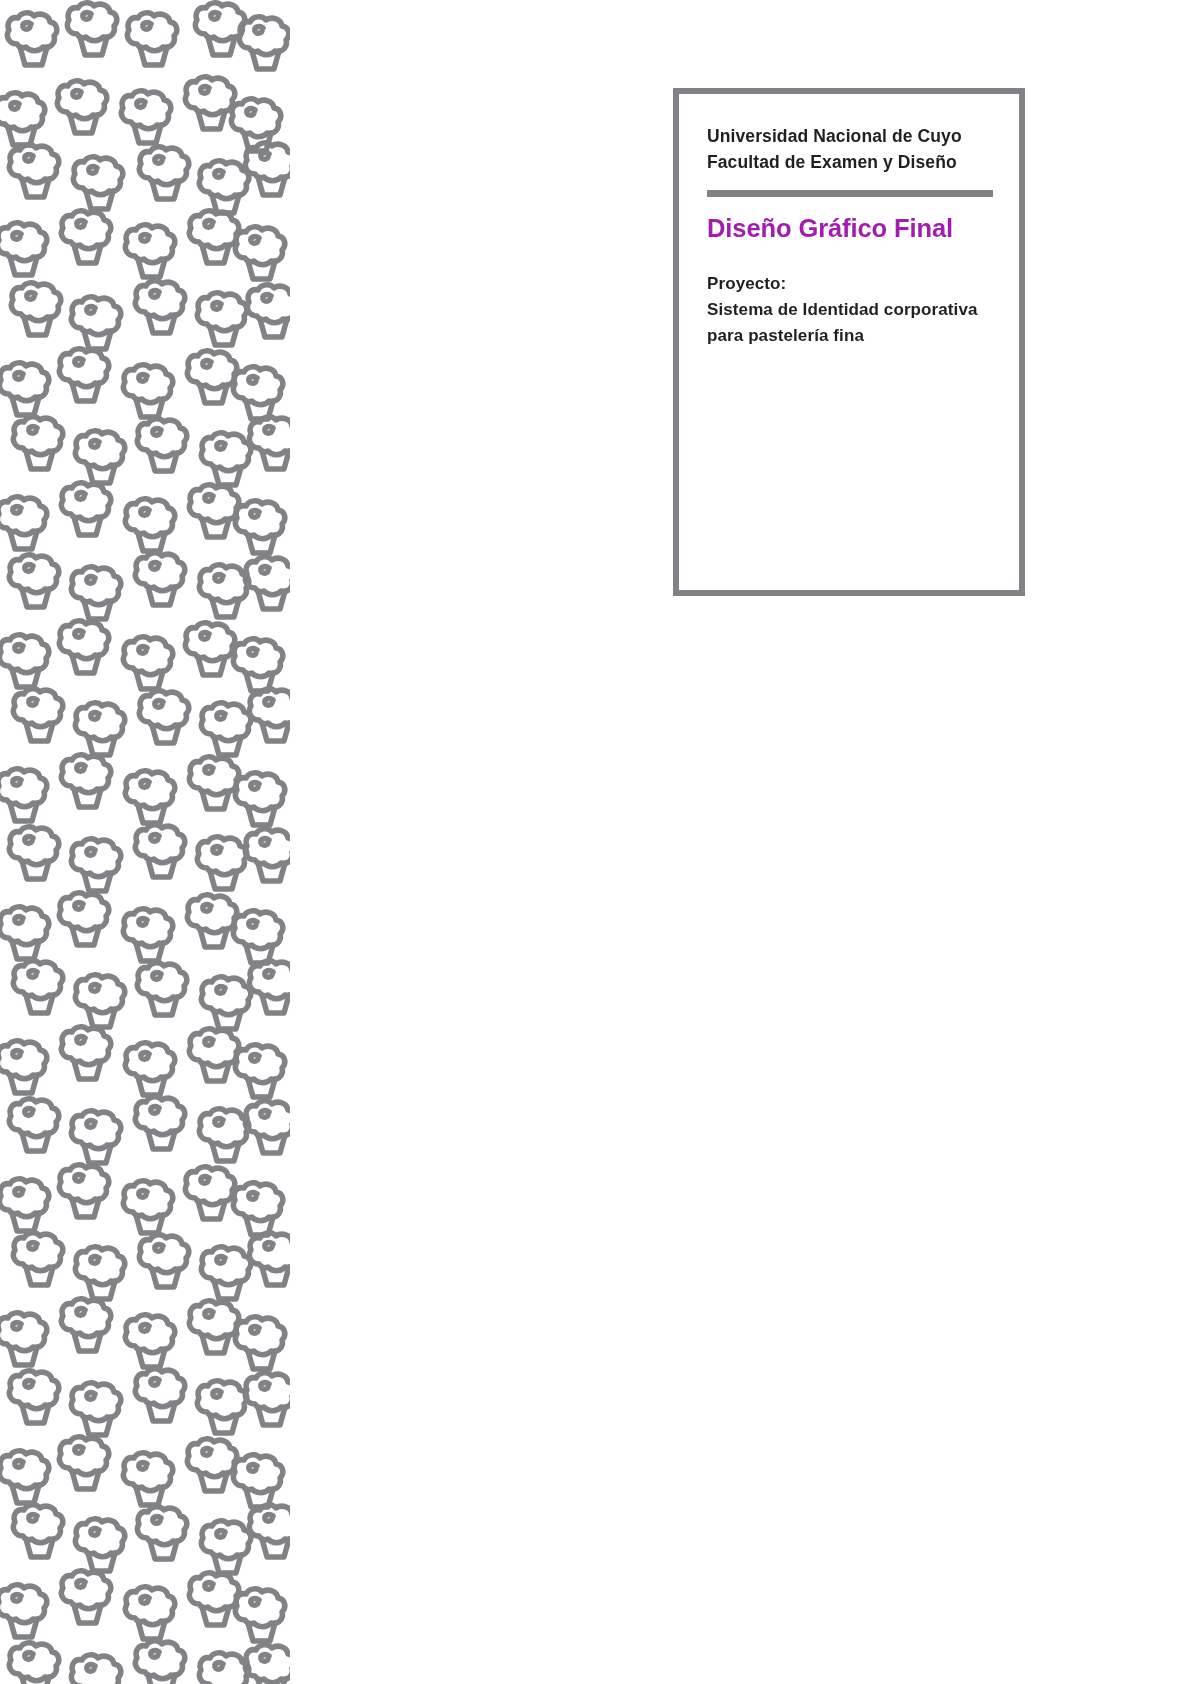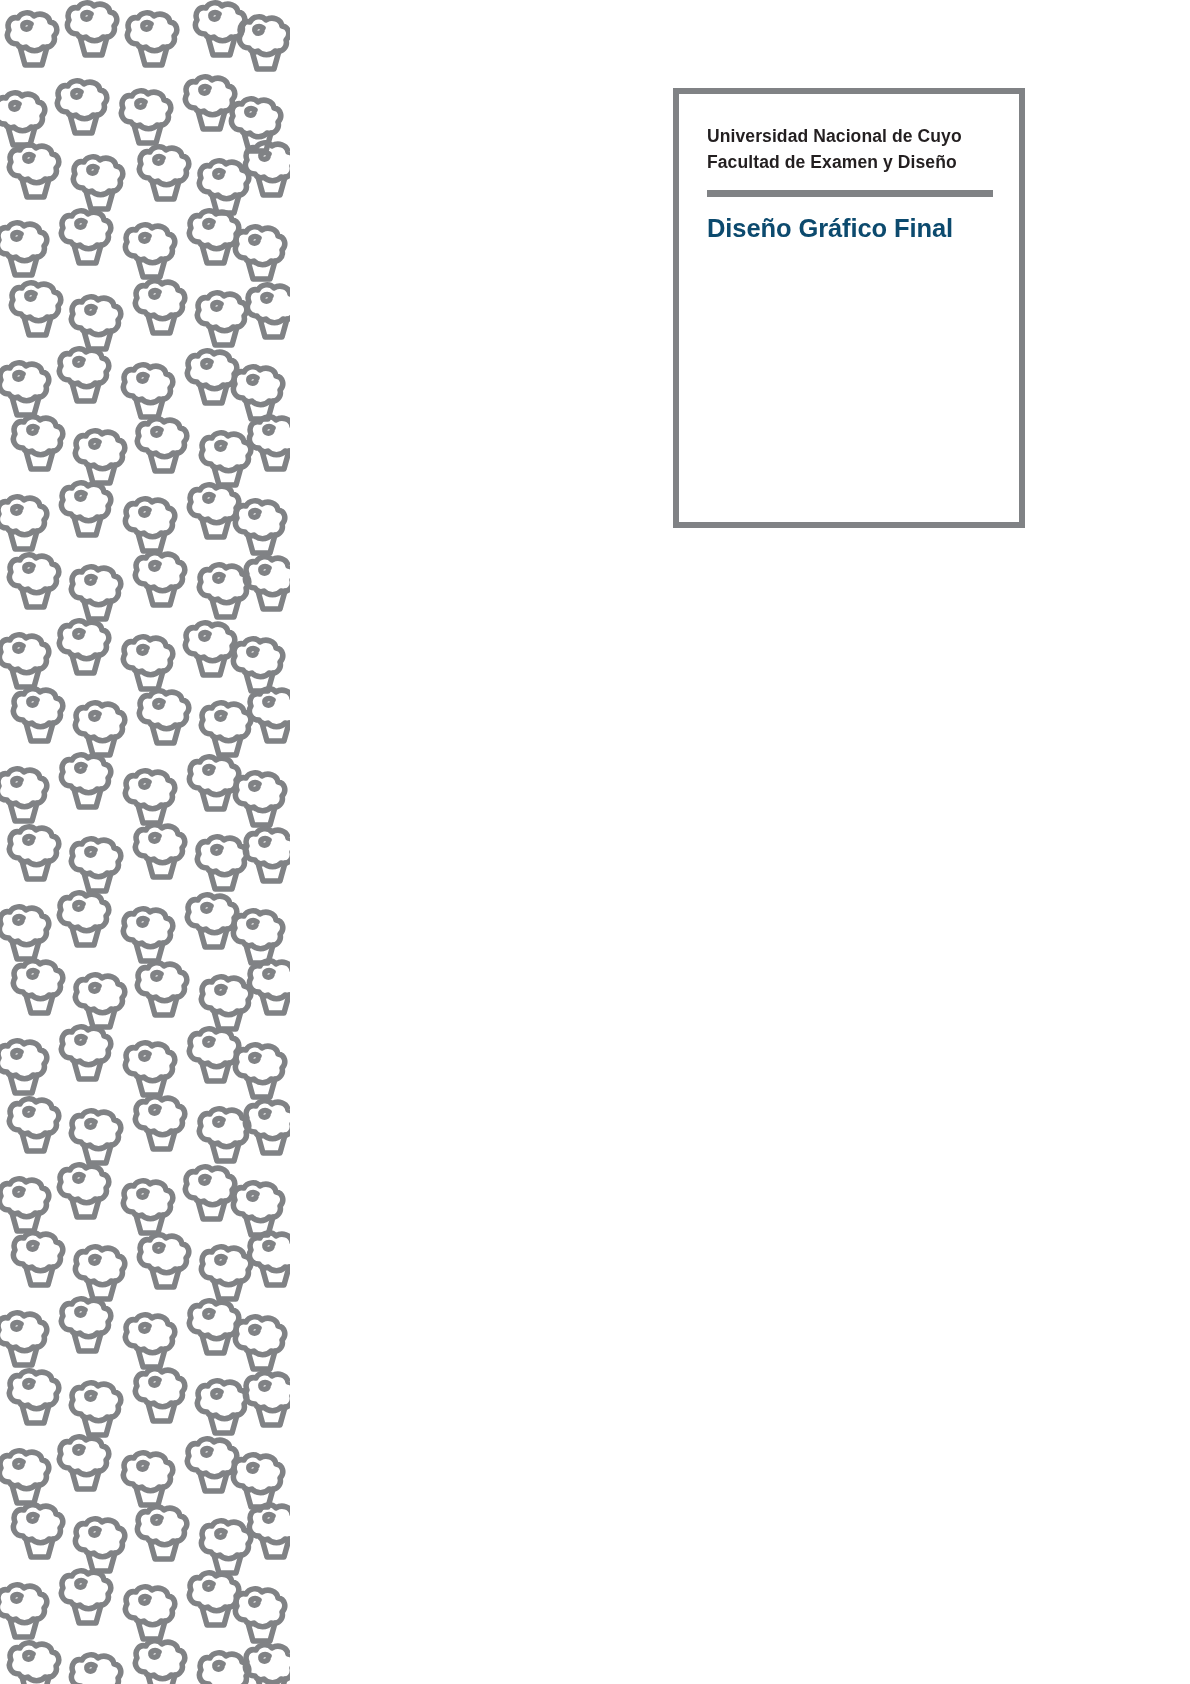--- a/index.html
+++ b/index.html
@@ -27,21 +27,21 @@
   #pattern-band svg {
     display: block;
   }
 
   
   #title-card {
     position: absolute;
     left: 673px;
     top: 88px;
     width: 352px;
-    height: 440px;
+    height: 508px;
     box-sizing: border-box;
     border: 6px solid #808285;
     background: #ffffff;
   }
   #title-card-inner {
     padding: 30px 26px 0 28px;
   }
   .univ-line {
     font-size: 17.5px;
     font-weight: bold;
@@ -52,21 +52,21 @@
   }
   #rule {
     margin: 14px 0 16px 0;
     height: 7px;
     background: #808285;
     width: 100%;
   }
   #doc-title {
     font-size: 25.5px;
     font-weight: bold;
-    color: #0c4a6e;
+    color: #a21caf;
     letter-spacing: -0.1px;
     line-height: 1.2;
     white-space: nowrap;
   }
   .field-block {
     margin-top: 28px;
   }
   .field-label,
   .field-value {
     font-size: 17px;
@@ -291,16 +291,21 @@
   <div id="title-card-inner">
 
     <div class="univ-line">Universidad Nacional de Cuyo</div>
     <div class="univ-line">Facultad de Examen y Diseño</div>
 
     <div id="rule"></div>
 
     <div id="doc-title">Diseño Gráfico Final</div>
 
 
+    <div class="field-block">
+      <div class="field-label">Proyecto:</div>
+      <div class="field-value nowrap">Sistema de Identidad corporativa</div>
+      <div class="field-value nowrap">para pastelería fina</div>
+    </div>
 
 
   </div>
 </div>
 
 </body></html>

